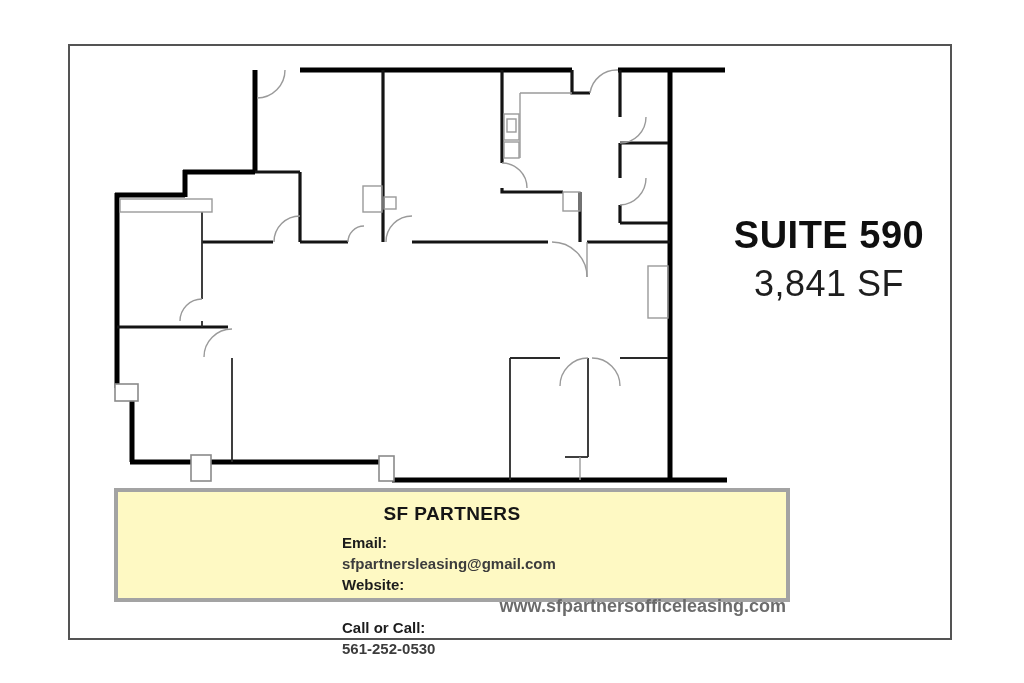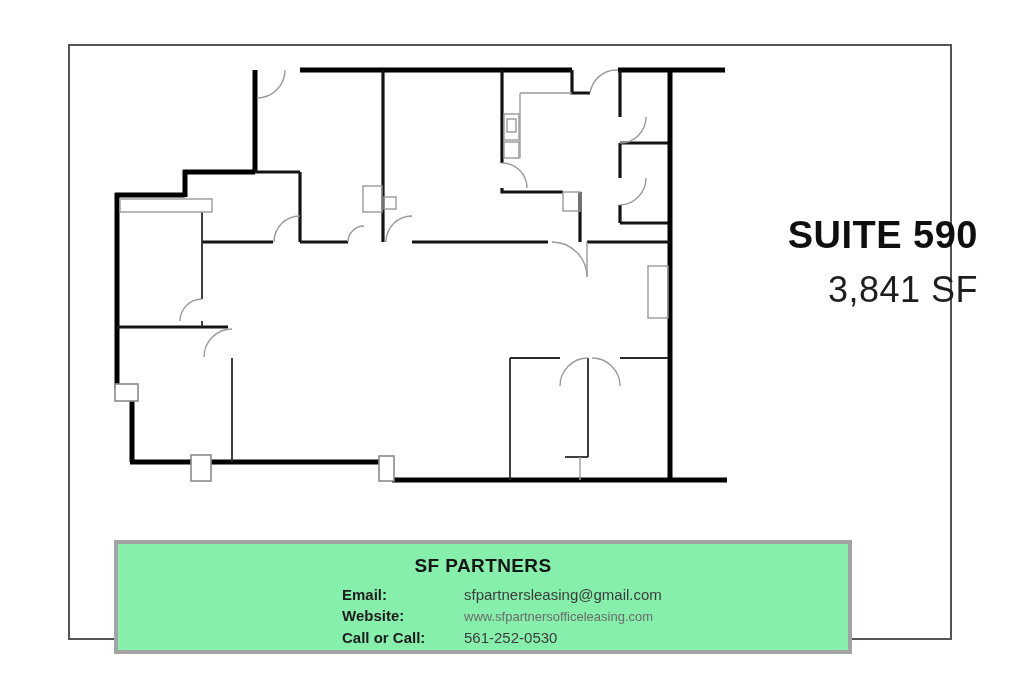--- a/index.html
+++ b/index.html
@@ -11,41 +11,41 @@
     position:absolute;left:68px;top:44px;width:884px;height:596px;
     border:2px solid #545454;box-sizing:border-box;background:#ffffff;
   }
   .plan-svg{position:absolute;left:0;top:0;}
   .plan-svg .ext{stroke:#000000;stroke-width:5;fill:none;}
   .plan-svg .mid{stroke:#141414;stroke-width:3.2;fill:none;}
   .plan-svg .int{stroke:#2a2a2a;stroke-width:1.8;fill:none;}
   .plan-svg .lt{stroke:#9a9a9a;stroke-width:1.4;fill:none;}
   .plan-svg .col{stroke:#8a8a8a;stroke-width:1.6;fill:#ffffff;}
   .suite-block{
-    position:absolute;left:728px;top:216px;width:250px;text-align:right;
+    position:absolute;left:704px;top:216px;width:250px;text-align:center;
   }
   .suite-title{
     font-size:38px;font-weight:800;color:#0f0f0f;letter-spacing:0.5px;line-height:1.05;
   }
   .suite-area{
-    font-size:36px;font-weight:400;color:#1e1e1e;letter-spacing:0.5px;margin-top:13px;
+    font-size:36px;font-weight:400;color:#1e1e1e;letter-spacing:0.5px;margin-top:7px;
   }
   .contact-box{
-    position:absolute;left:114px;top:540px;width:738px;height:114px;
-    border:4px solid #a3a3a3;box-sizing:border-box;background:#86efac;
+    position:absolute;left:114px;top:488px;width:676px;height:114px;
+    border:4px solid #a3a3a3;box-sizing:border-box;background:#fef9c3;
   }
   .company{
     text-align:center;margin-top:11px;font-size:19px;font-weight:800;
     letter-spacing:0.4px;color:#161616;
   }
   .rows{margin:7px 0 0 224px;}
-  .row{display:flex;line-height:21px;}
+  .row{display:flex;line-height:21px;flex-direction:column;}
   .row .lbl{width:106px;font-weight:700;font-size:15px;color:#1c1c1c;}
-  .row .val{font-weight:400;font-size:15px;color:#3c3c3c;margin-left:16px;}
-  .row .val.site{color:#6b6b6b;font-size:13px;padding-top:1px;}
+  .row .val{font-weight:700;font-size:15px;color:#3c3c3c;}
+  .row .val.site{color:#6b6b6b;font-size:18px;padding-top:1px;text-align:right;}
 </style>
 </head>
 <body>
 
 <div class="frame"></div>
 
 <svg class="plan-svg" width="1024" height="683" viewBox="0 0 1024 683">
 
   <g>
     <path class="ext" d="M 300,70 H 572"></path>

